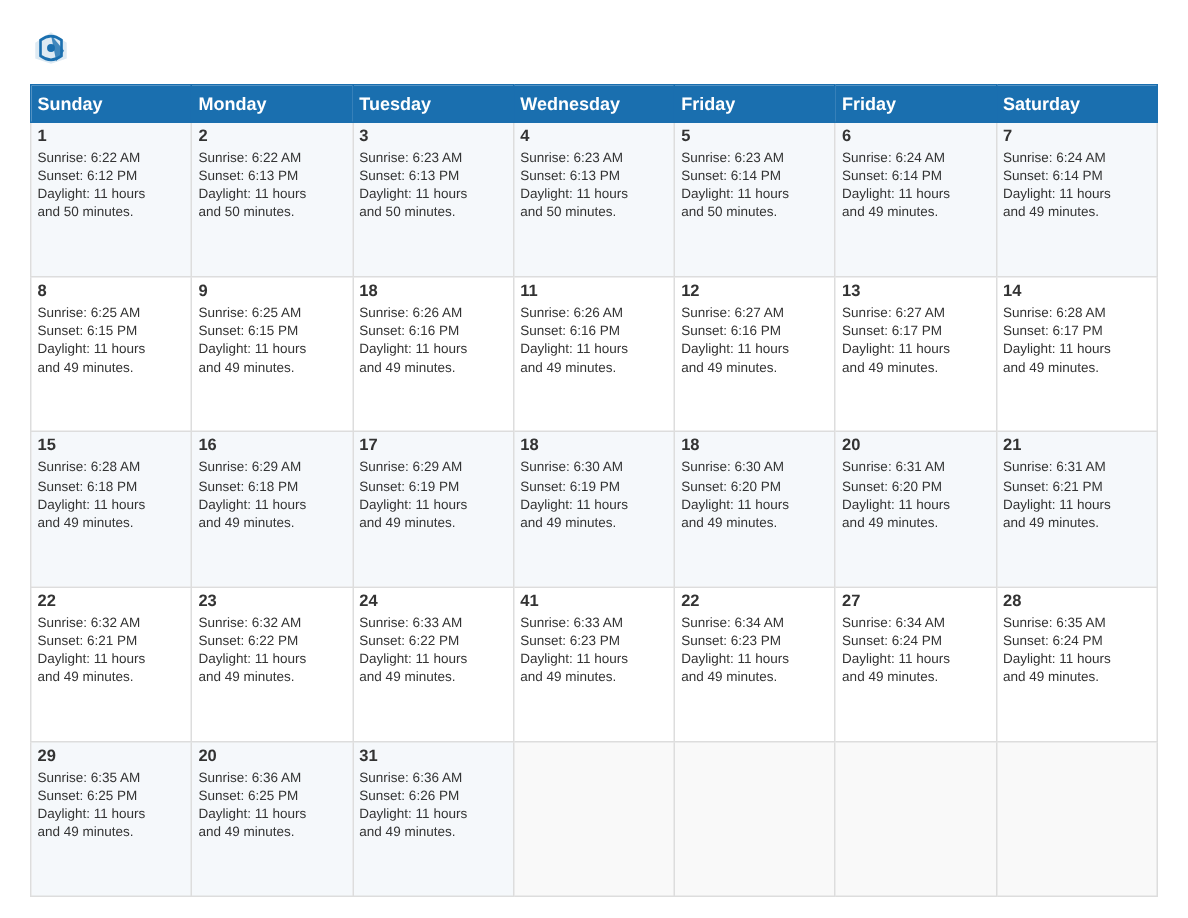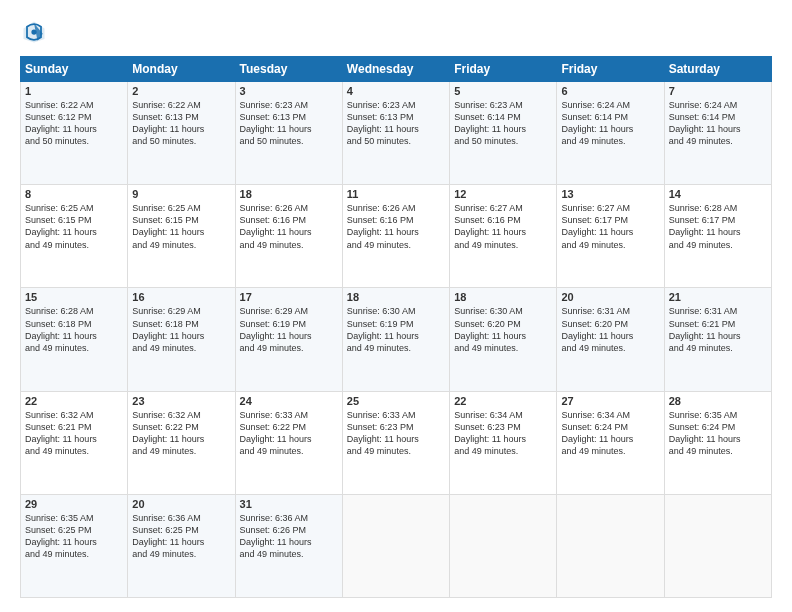--- a/index.html
+++ b/index.html
@@ -307,21 +307,21 @@
 and 49 minutes.</div>
           </td>
           <td>
             <span class="day-num">24</span>
             <div class="cell-text" style="white-space: pre-line;">Sunrise: 6:33 AM
 Sunset: 6:22 PM
 Daylight: 11 hours
 and 49 minutes.</div>
           </td>
           <td>
-            <span class="day-num">25</span>
+            <span class="day-num">41</span>
             <div class="cell-text" style="white-space: pre-line;">Sunrise: 6:33 AM
 Sunset: 6:23 PM
 Daylight: 11 hours
 and 49 minutes.</div>
           </td>
           <td>
             <span class="day-num">22</span>
             <div class="cell-text" style="white-space: pre-line;">Sunrise: 6:34 AM
 Sunset: 6:23 PM
 Daylight: 11 hours

